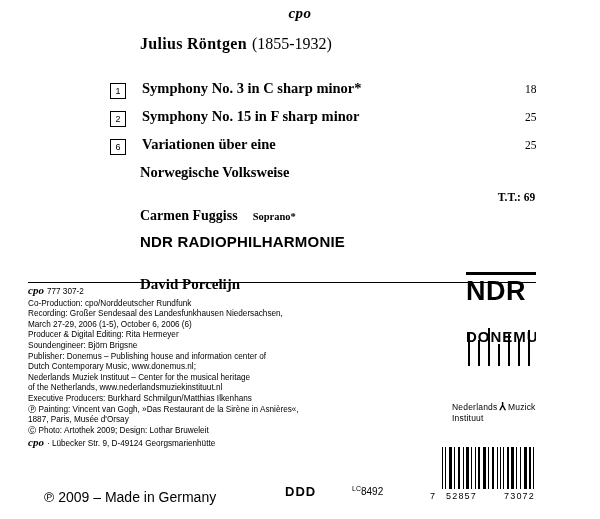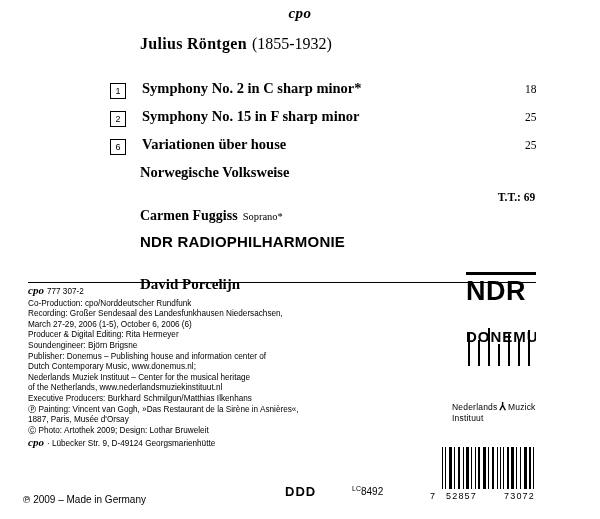--- a/index.html
+++ b/index.html
@@ -108,23 +108,23 @@
     top: 208px;
     left: 140px;
   }
   #soloist {
     font-family: "Liberation Serif", serif;
     font-size: 14px;
     font-weight: bold;
     margin-bottom: 9px;
   }
   #soloist .voice {
-    font-weight: normal;
+    font-weight: bold;
     font-size: 10.5px;
-    margin-left: 5px;
+    margin-left: 15px;
   }
   #orchestra {
     font-family: "Liberation Sans", sans-serif;
     font-size: 15px;
     font-weight: bold;
     letter-spacing: 0.2px;
     margin-bottom: 6px;
   }
   #conductor {
     font-family: "Liberation Serif", serif;
@@ -155,23 +155,23 @@
   .rule {
     position: absolute;
     left: 28px;
     width: 544px;
     border-top: 1px solid #000;
   }
   #rule-top { top: 282px; }
   #footer-line {
     position: absolute;
     bottom: 14px;
-    left: 23px;
-    font-family: "Liberation Sans", sans-serif;
-    font-size: 10px;
+    left: 44px;
+    font-family: "Liberation Sans", sans-serif;
+    font-size: 14px;
   }
   
   #ndr-logo {
     position: absolute;
     top: 276px;
     left: 466px;
     font-family: "Liberation Sans", sans-serif;
     font-weight: bold;
     font-size: 27px;
     letter-spacing: 0.5px;
@@ -281,33 +281,33 @@
   <div id="cpo-top" class="cpo-logo">cpo</div>
 
   <div id="composer-line">
     <span id="composer-name">Julius Röntgen</span><span id="composer-dates">(1855-1932)</span>
   </div>
 
   <div id="tracklist">
 
     <div class="track-row">
       <div class="track-num">1</div>
-      <div class="track-title">Symphony No. 2 in C sharp minor*</div>
+      <div class="track-title">Symphony No. 3 in C sharp minor*</div>
       <div class="track-time">18'27</div>
     </div>
 
     <div class="track-row">
       <div class="track-num">2</div>
       <div class="track-title">Symphony No. 15 in F sharp minor</div>
       <div class="track-time">25'49</div>
     </div>
 
     <div class="track-row">
       <div class="track-num">6</div>
-      <div class="track-title">Variationen über house</div>
+      <div class="track-title">Variationen über eine</div>
       <div class="track-time">25'08</div>
     </div>
 
     <div class="track-row">
       <div class="track-num blank"></div>
       <div class="track-title">Norwegische Volksweise</div>
       <div class="track-time"></div>
     </div>
 
     <div id="total-row">

